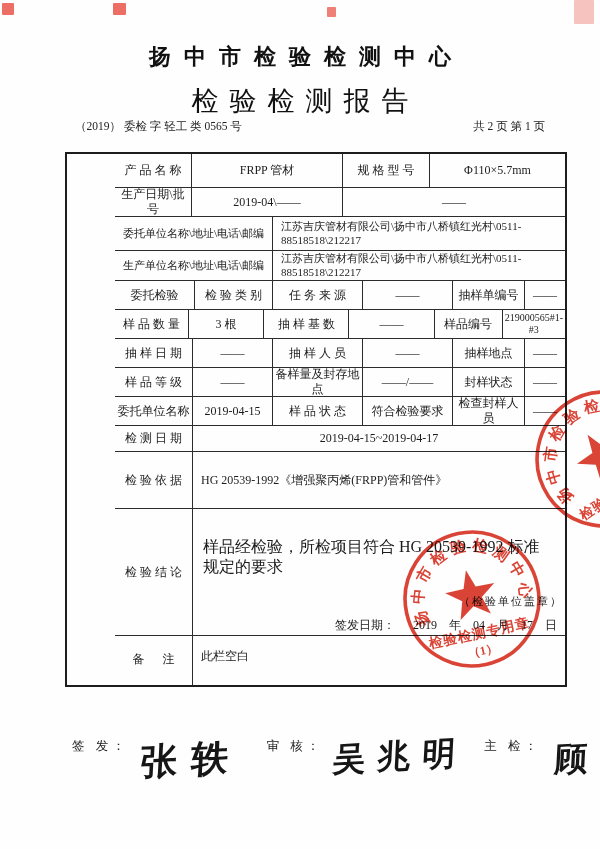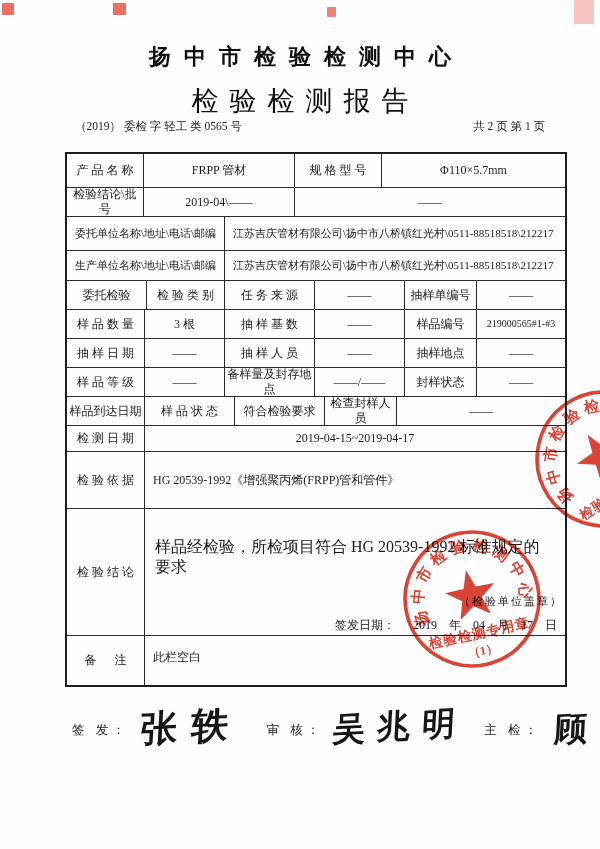--- a/index.html
+++ b/index.html
@@ -14,51 +14,51 @@
     font-size:22px;font-weight:bold;letter-spacing:13px;text-indent:13px;color:#111;
   }
   .report-title{
     position:absolute;top:83px;left:0;width:600px;text-align:center;
     font-size:27px;font-weight:normal;letter-spacing:11px;text-indent:11px;color:#111;
   }
   .ref-row{position:absolute;top:119px;left:75px;right:55px;display:flex;justify-content:space-between;font-size:11.5px;color:#222;}
   
   .report-table{
     position:absolute;left:65px;top:152px;width:502px;
-    border:2px solid #1d1d1d;box-sizing:border-box;background:transparent;
+    border:2px solid #1d1d1d;box-sizing:border-box;background:transparent;padding-left:48px;
   }
   .trow{display:flex;border-bottom:1px solid #2b2b2b;box-sizing:border-box;}
-  .trow:last-child{border-bottom:none;}
+  .trow:last-child{border-bottom:none;font-family:Liberation Mono, monospace;}
   .cell{
     display:flex;align-items:center;justify-content:center;text-align:center;
     border-right:1px solid #2b2b2b;box-sizing:border-box;
     font-size:12px;line-height:1.25;padding:1px 2px;color:#1c1c1c;
   }
   .cell:last-child{border-right:none;}
   .lbl{letter-spacing:3px;text-indent:3px;}
   .lbl-long{font-size:11px;letter-spacing:0;text-indent:0;}
-  .left-al{justify-content:flex-start;text-align:center;padding-left:8px;}
+  .left-al{justify-content:flex-start;text-align:left;padding-left:8px;}
   .small-val{font-size:10px;}
   .rh1{height:34px}.rh2{height:29px}.rh3{height:34px}.rh4{height:30px}
   .rhC{height:29px}.rh10{height:26px}.rh11{height:57px}.rh12{height:127px}.rh13{height:49px}
   .cA1{width:77px}.cA2{width:151px}.cA3{width:87px}.cA4{flex:1}
   .cB1{width:158px}.cB2{flex:1;font-size:11px}
   .cC1{width:78px}.cC2{width:80px}.cC3{width:90px}.cC4{width:90px}.cC5{width:72px}.cC6{flex:1}
   .cD1{width:78px}.cD2{flex:1}
   .concl-cell{position:relative;display:block;padding:0;}
   .concl-text{position:absolute;top:28px;left:10px;right:10px;font-size:16px;text-align:left;}
   .seal-hint{position:absolute;top:86px;right:2px;font-size:11px;letter-spacing:2px;}
   .issue-line{position:absolute;top:109px;right:8px;font-size:12px;word-spacing:9px;}
   .issue-line .dt{margin-left:18px;}
   
   .stamp{position:absolute;mix-blend-mode:multiply;opacity:.95;}
   .stamp-main{left:396px;top:523px;transform:rotate(-12deg);}
   .stamp-edge{left:528px;top:383px;transform:rotate(-34deg);}
   
-  .sig-row{position:absolute;top:705px;left:72px;right:30px;display:flex;align-items:center;}
+  .sig-row{position:absolute;top:738px;left:72px;right:30px;display:flex;}
   .sig-label{font-size:12.5px;letter-spacing:4px;white-space:nowrap;color:#222;}
   .sig-name{
     font-weight:bold;color:#161616;white-space:nowrap;
     transform:rotate(-3deg) skewX(-6deg);transform-origin:left bottom;
   }
   .sig-1{font-size:37px;letter-spacing:14px;margin:0 26px 0 10px;}
   .sig-2{font-size:33px;letter-spacing:12px;margin:0 18px 0 8px;}
   .sig-3{font-size:33px;letter-spacing:18px;margin:0 0 0 12px;}
   
   .ink-mark{position:absolute;background:#e95549;border-radius:1px;}
@@ -85,21 +85,21 @@
 <div class="report-table">
 
   <div class="trow rh1">
     <div class="cell cA1 lbl">产品名称</div>
     <div class="cell cA2">FRPP 管材</div>
     <div class="cell cA3 lbl">规格型号</div>
     <div class="cell cA4">Φ110×5.7mm</div>
   </div>
 
   <div class="trow rh2">
-    <div class="cell cA1">检验结论\批号</div>
+    <div class="cell cA1">生产日期\批号</div>
     <div class="cell cA2">2019-04\——</div>
     <div class="cell cA4">——</div>
   </div>
 
   <div class="trow rh3">
     <div class="cell cB1 lbl-long">委托单位名称\地址\电话\邮编</div>
     <div class="cell cB2 left-al">江苏吉庆管材有限公司\扬中市八桥镇红光村\0511-88518518\212217</div>
   </div>
 
   <div class="trow rh4">
@@ -137,21 +137,22 @@
   <div class="trow rhC">
     <div class="cell cC1 lbl">样品等级</div>
     <div class="cell cC2">——</div>
     <div class="cell cC3">备样量及封存地点</div>
     <div class="cell cC4">——/——</div>
     <div class="cell cC5">封样状态</div>
     <div class="cell cC6">——</div>
   </div>
 
   <div class="trow rhC">
-    <div class="cell cC1">样品到达日期</div>
+    <div class="cell cC1">委托单位名称</div>
+    <div class="cell cC2">2019-04-15</div>
     <div class="cell cC3 lbl">样品状态</div>
     <div class="cell cC4">符合检验要求</div>
     <div class="cell cC5">检查封样人员</div>
     <div class="cell cC6">——</div>
   </div>
 
   <div class="trow rh10">
     <div class="cell cD1 lbl">检测日期</div>
     <div class="cell cD2">2019-04-15~2019-04-17</div>
   </div>

